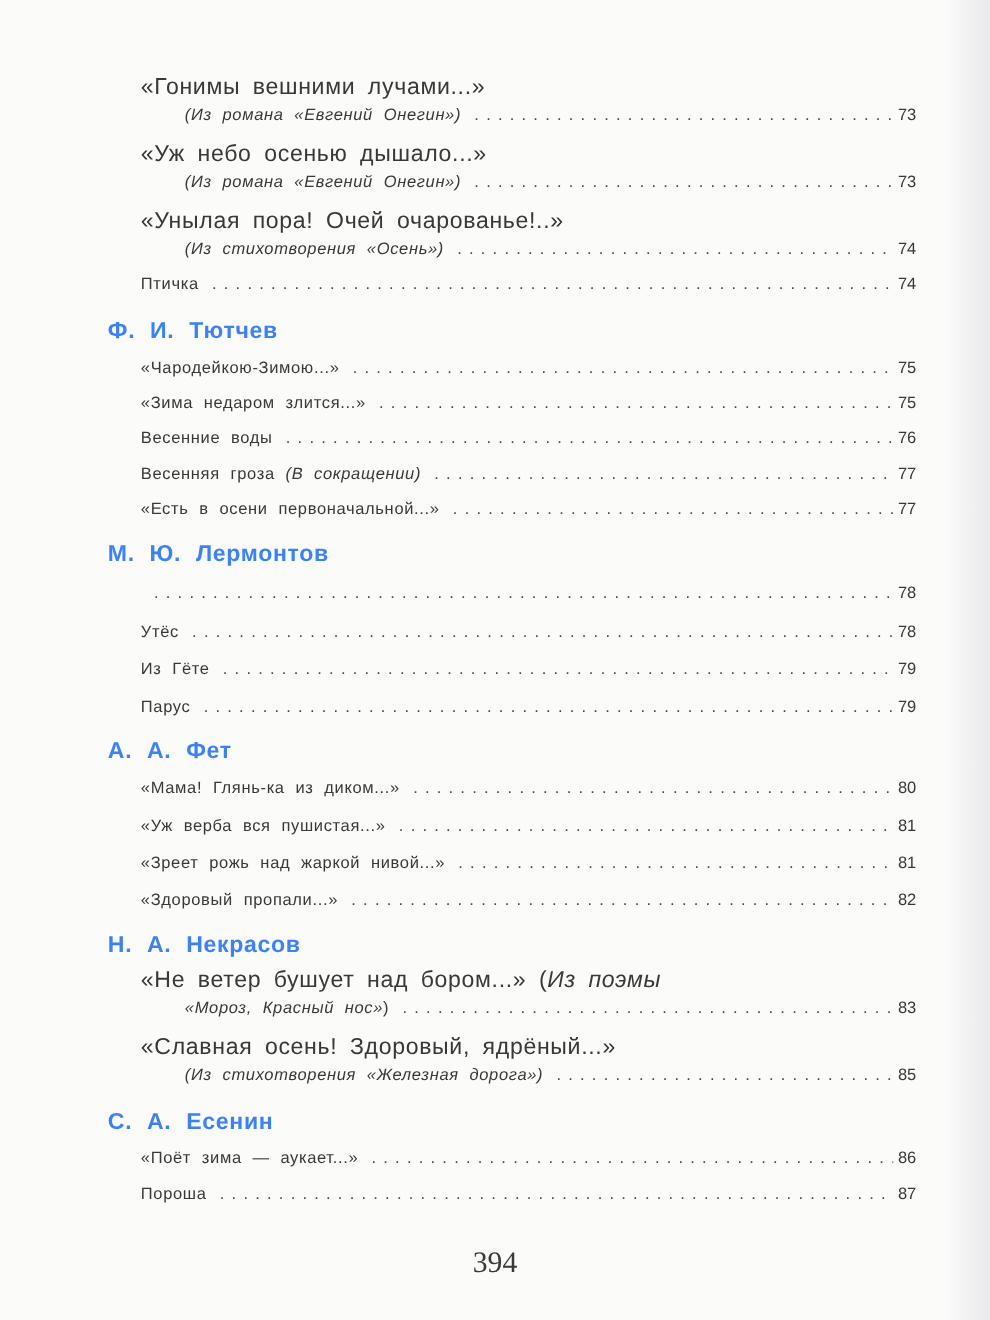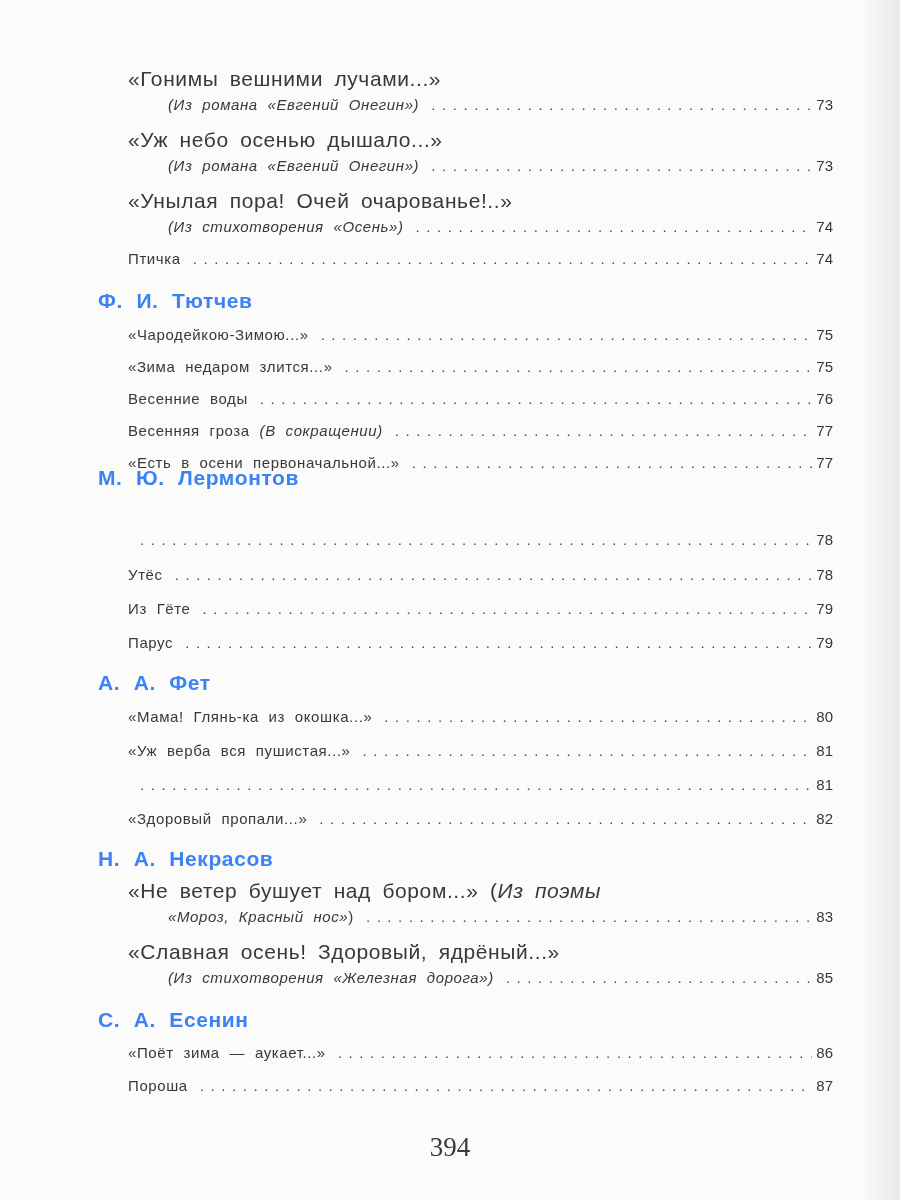--- a/index.html
+++ b/index.html
@@ -101,21 +101,21 @@
     </span>
     <span class="dots"></span>
     <span class="pg">77</span>
   </div>
   <div class="row" style="top:450px">
     <span class="t">«Есть в осени первоначальной...»</span>
     <span class="dots"></span>
     <span class="pg">77</span>
   </div>
 
-  <div class="author" style="top:465px">М. Ю. Лермонтов</div>
+  <div class="author" style="top:491px">М. Ю. Лермонтов</div>
   <div class="row" style="top:527px">
     <span class="dots"></span>
     <span class="pg">78</span>
   </div>
   <div class="row" style="top:562px">
     <span class="t">Утёс</span>
     <span class="dots"></span>
     <span class="pg">78</span>
   </div>
   <div class="row" style="top:596px">
@@ -124,30 +124,31 @@
     <span class="pg">79</span>
   </div>
   <div class="row" style="top:630px">
     <span class="t">Парус</span>
     <span class="dots"></span>
     <span class="pg">79</span>
   </div>
 
   <div class="author" style="top:670px">А. А. Фет</div>
   <div class="row" style="top:704px">
-    <span class="t">«Мама! Глянь-ка из окошка...»</span>
+    <span class="t">«Мама! Глянь-ка из диком...»</span>
     <span class="dots"></span>
     <span class="pg">80</span>
   </div>
   <div class="row" style="top:738px">
     <span class="t">«Уж верба вся пушистая...»</span>
     <span class="dots"></span>
     <span class="pg">81</span>
   </div>
   <div class="row" style="top:772px">
+    <span class="t">«Зреет рожь над жаркой нивой...»</span>
     <span class="dots"></span>
     <span class="pg">81</span>
   </div>
   <div class="row" style="top:806px">
     <span class="t">«Здоровый пропали...»</span>
     <span class="dots"></span>
     <span class="pg">82</span>
   </div>
 
   <div class="author" style="top:846px">Н. А. Некрасов</div>

